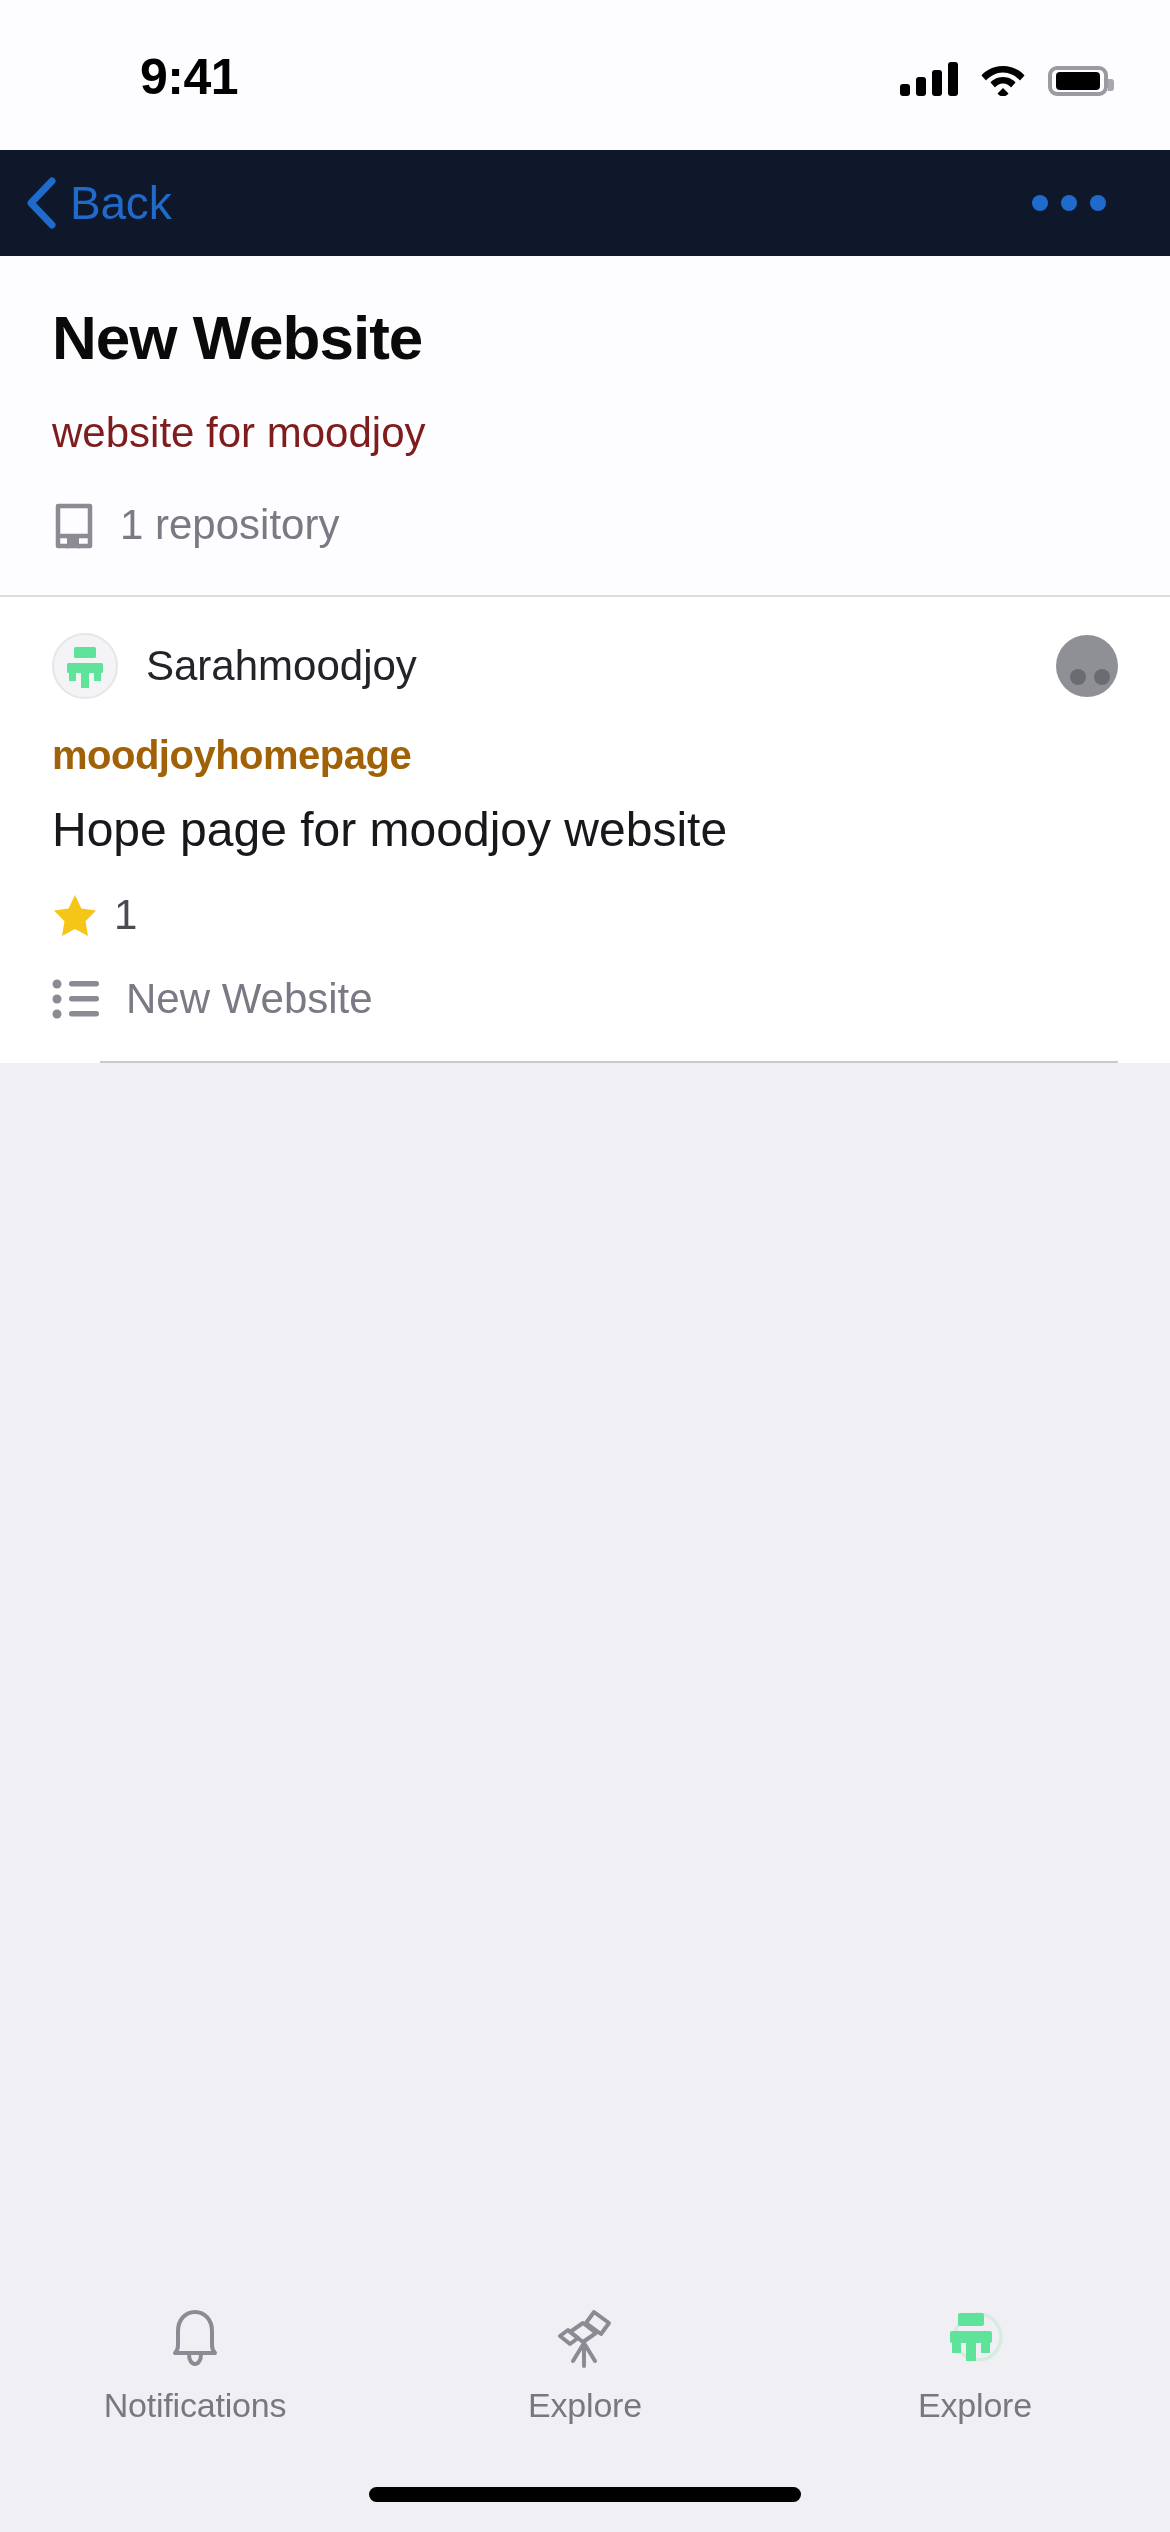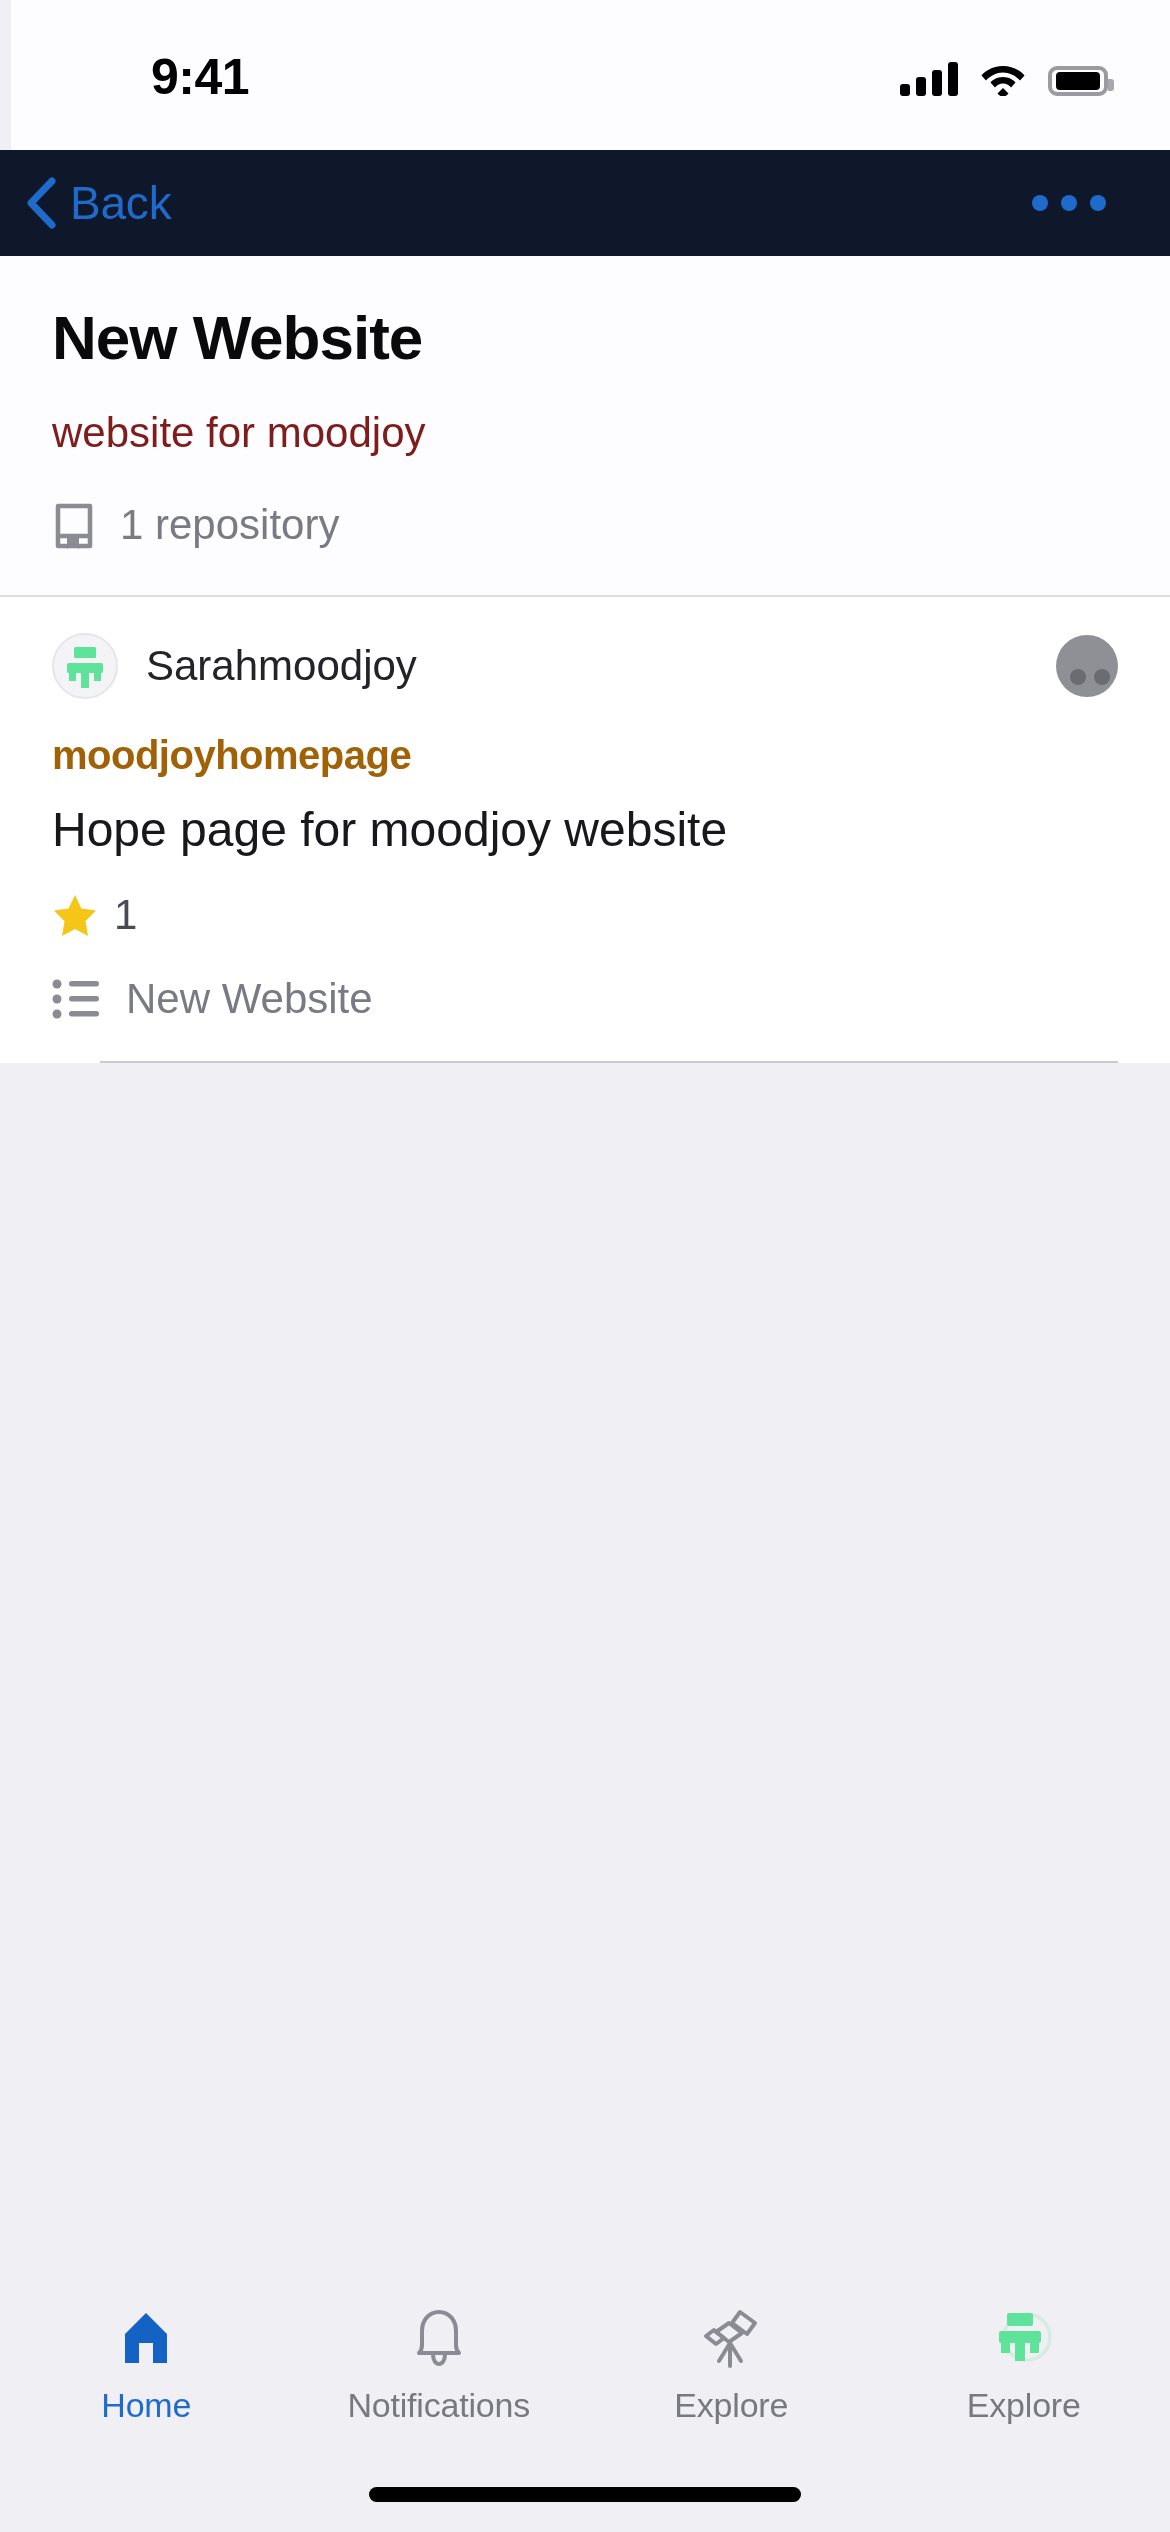--- a/index.html
+++ b/index.html
@@ -15,21 +15,20 @@
     background:#f0eff4;
     display:flex; flex-direction:column;
   }
 
   
   .statusbar {
     height:150px;
     background:#fdfdff;
     position:relative;
     flex:0 0 auto;
-    margin-left:11px;
   }
   .status-time {
     position:absolute;
     left:140px; top:48px;
     font-size:50px;
     font-weight:700;
     color:#000;
     letter-spacing:-0.5px;
   }
   .status-right {
@@ -289,28 +288,20 @@
       <span class="repo-list-label">New Website</span>
     </div>
 
     <div class="card-divider"></div>
   </div>
 
   <div class="filler"></div>
 
   <div class="tabbar">
 
-    <div class="tab active">
-      <div class="tab-icon">
-        <svg width="62" height="62" viewBox="0 0 62 62">
-          <path d="M31 6 L52 27 L52 56 L38 56 L38 36 L24 36 L24 56 L10 56 L10 27 Z" fill="#1362c4"></path>
-        </svg>
-      </div>
-      <span class="tab-label">Home</span>
-    </div>
 
     <div class="tab">
       <div class="tab-icon">
         <svg width="58" height="62" viewBox="0 0 58 62">
           <path d="M29 5 C19 5 12 13 12 24 L12 38 C12 43 9 46 9 46 L49 46 C49 46 46 43 46 38 L46 24 C46 13 39 5 29 5 Z" fill="none" stroke="#8b8b93" stroke-width="4" stroke-linejoin="round"></path>
           <path d="M23 47 C23 53 25.5 57 29 57 C32.5 57 35 53 35 47" fill="none" stroke="#8b8b93" stroke-width="4" stroke-linecap="round"></path>
         </svg>
       </div>
       <span class="tab-label">Notifications</span>
     </div>

